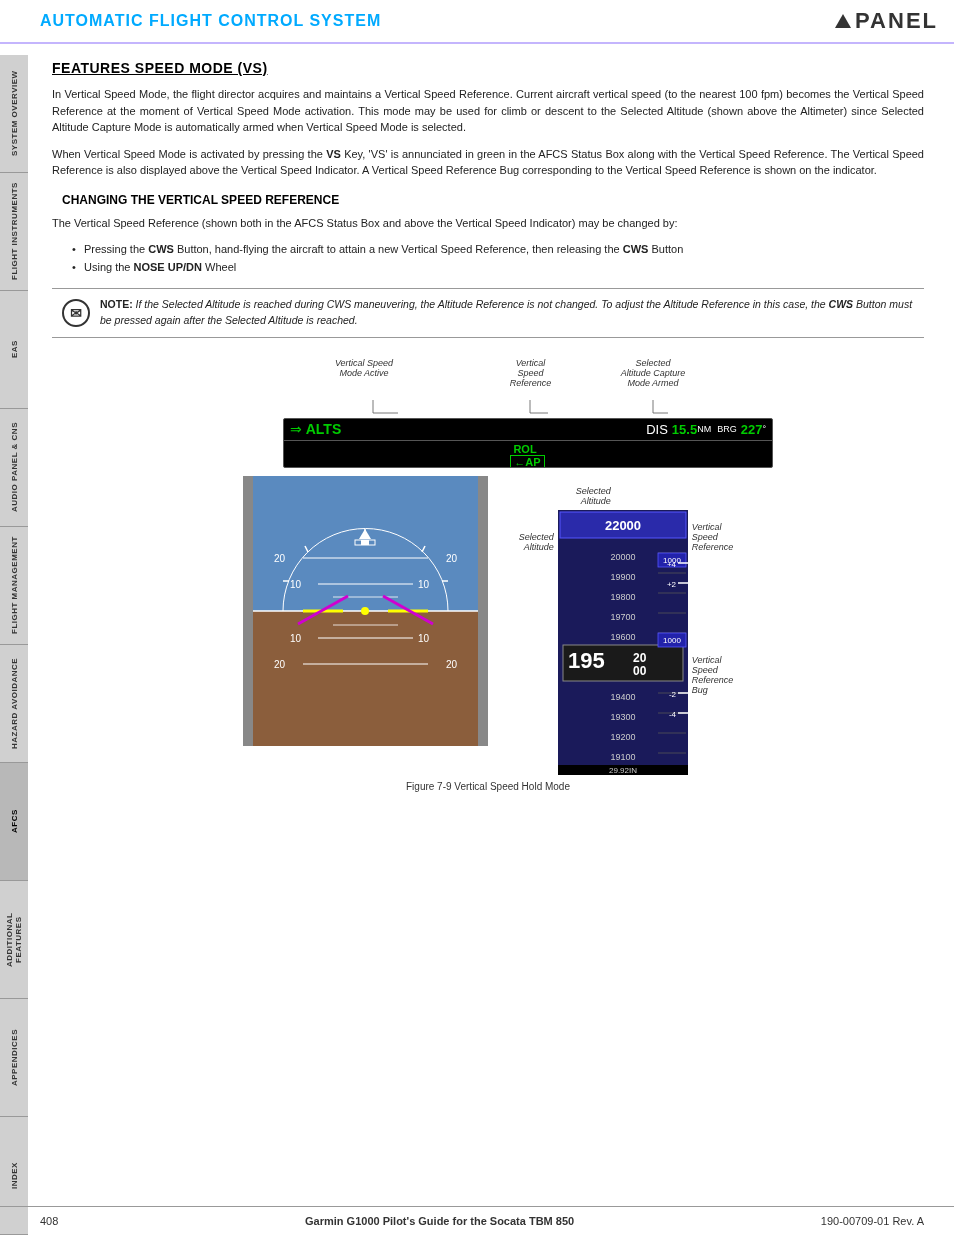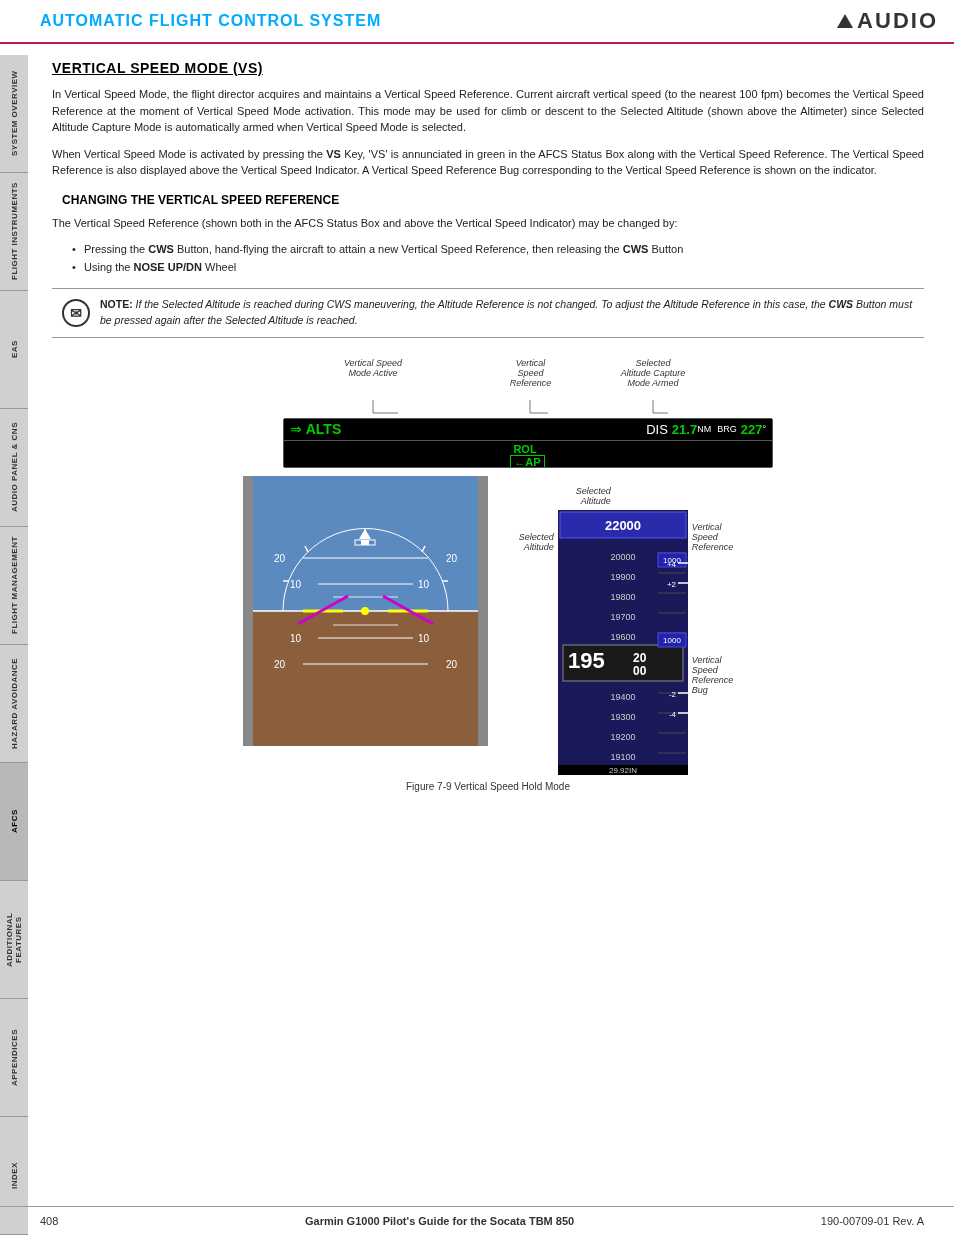--- a/index.html
+++ b/index.html
@@ -44,21 +44,21 @@
       background: #b8b8b8;
       color: #000;
     }
 
     
     .header {
       display: flex;
       align-items: center;
       justify-content: space-between;
       padding: 8px 16px 8px 40px;
-      border-bottom: 2px solid #be185d;
+      border-bottom: 2px solid #c4b5fd;
     }
     .header-title {
       font-size: 16px;
       font-weight: bold;
       color: #00aaff;
       letter-spacing: 1px;
     }
     .garmin-logo {
       display: flex;
       align-items: center;
@@ -322,40 +322,40 @@
       margin-top: 8px;
     }
   </style>
 </head>
 <body>
 
 <div class="header">
   <div class="header-title">AUTOMATIC FLIGHT CONTROL SYSTEM</div>
   <div class="garmin-logo">
     <div class="triangle"></div>
-    <span>AUDIO</span>
+    <span>PANEL</span>
   </div>
 </div>
 
 <div class="side-tabs">
   <div class="side-tab">SYSTEM OVERVIEW</div>
   <div class="side-tab">FLIGHT INSTRUMENTS</div>
   <div class="side-tab">EAS</div>
   <div class="side-tab">AUDIO PANEL &amp; CNS</div>
   <div class="side-tab">FLIGHT MANAGEMENT</div>
   <div class="side-tab">HAZARD AVOIDANCE</div>
   <div class="side-tab active">AFCS</div>
   <div class="side-tab">ADDITIONAL FEATURES</div>
   <div class="side-tab">APPENDICES</div>
   <div class="side-tab">INDEX</div>
 </div>
 
 <div class="main-content">
 
-  <div class="section-title">VERTICAL SPEED MODE (VS)</div>
+  <div class="section-title">FEATURES SPEED MODE (VS)</div>
 
   <p class="body-text">In Vertical Speed Mode, the flight director acquires and maintains a Vertical Speed Reference.  Current aircraft vertical speed (to the nearest 100 fpm) becomes the Vertical Speed Reference at the moment of Vertical Speed Mode activation.  This mode may be used for climb or descent to the Selected Altitude (shown above the Altimeter) since Selected Altitude Capture Mode is automatically armed when Vertical Speed Mode is selected.</p>
   <p class="body-text">
     When Vertical Speed Mode is activated by pressing the <strong>VS</strong> Key, 'VS' is annunciated in green in the AFCS Status Box along with the Vertical Speed Reference.  The Vertical Speed Reference is also displayed above the Vertical Speed Indicator.  A Vertical Speed Reference Bug corresponding to the Vertical Speed Reference is shown on the indicator.
   </p>
 
   <div class="subsection-title">CHANGING THE VERTICAL SPEED REFERENCE</div>
 
   <p class="body-text">The Vertical Speed Reference (shown both in the AFCS Status Box and above the Vertical Speed Indicator) may be changed by:</p>
 
@@ -370,21 +370,21 @@
       <strong>NOTE:</strong> <em>If the Selected Altitude is reached during CWS maneuvering, the Altitude Reference is not changed. To adjust the Altitude Reference in this case, the <span class="bold-italic">CWS</span> Button must be pressed again after the Selected Altitude is reached.</em>
     </div>
   </div>
 
   <div class="diagram-outer">
 
     <div style="display:flex; flex-direction:column; align-items:center; margin-left:80px; margin-top:8px; width:500px;">
 
       <div style="position:relative; width:490px; height:60px; font-size:9px; font-style:italic; color:#333;">
 
-        <div style="position:absolute; left:55px; top:0; text-align:center; width:70px;">Vertical Speed<br>Mode Active</div>
+        <div style="position:absolute; left:46px; top:0; text-align:center; width:70px;">Vertical Speed<br>Mode Active</div>
 
         <div style="position:absolute; left:220px; top:0; text-align:center; width:55px;">Vertical<br>Speed<br>Reference</div>
 
         <div style="position:absolute; left:330px; top:0; text-align:center; width:80px;">Selected<br>Altitude Capture<br>Mode Armed</div>
 
         <svg style="position:absolute;left:0;top:0;width:490px;height:60px;">
 
           <line x1="90" y1="42" x2="90" y2="55" stroke="#555" stroke-width="0.8"></line>
           <line x1="90" y1="55" x2="115" y2="55" stroke="#555" stroke-width="0.8"></line>
 
@@ -394,21 +394,21 @@
           <line x1="370" y1="42" x2="370" y2="55" stroke="#555" stroke-width="0.8"></line>
           <line x1="370" y1="55" x2="385" y2="55" stroke="#555" stroke-width="0.8"></line>
         </svg>
       </div>
 
       <div class="afcs-bar" style="width:490px;">
         <div class="afcs-top-row">
           <span class="afcs-arrow">⇒</span>
           <span class="afcs-kict">ALTS</span>
           <span class="afcs-dis">DIS</span>
-          <span class="afcs-dis-val">21.7</span>
+          <span class="afcs-dis-val">15.5</span>
           <span class="afcs-nm">NM</span>
           <span class="afcs-brg">BRG</span>
           <span class="afcs-dis-val">227</span>
           <span class="afcs-deg">°</span>
         </div>
         <div class="afcs-bottom-row">
           <span class="afcs-rol">ROL</span>
           <span style="color:#00cc00;font-size:11px;font-weight:bold;border:1px solid #00cc00;padding:0 3px;margin-right:1px;">←AP</span>
           <span class="afcs-yd">YD</span>
           <span class="afcs-vs">VS</span>

